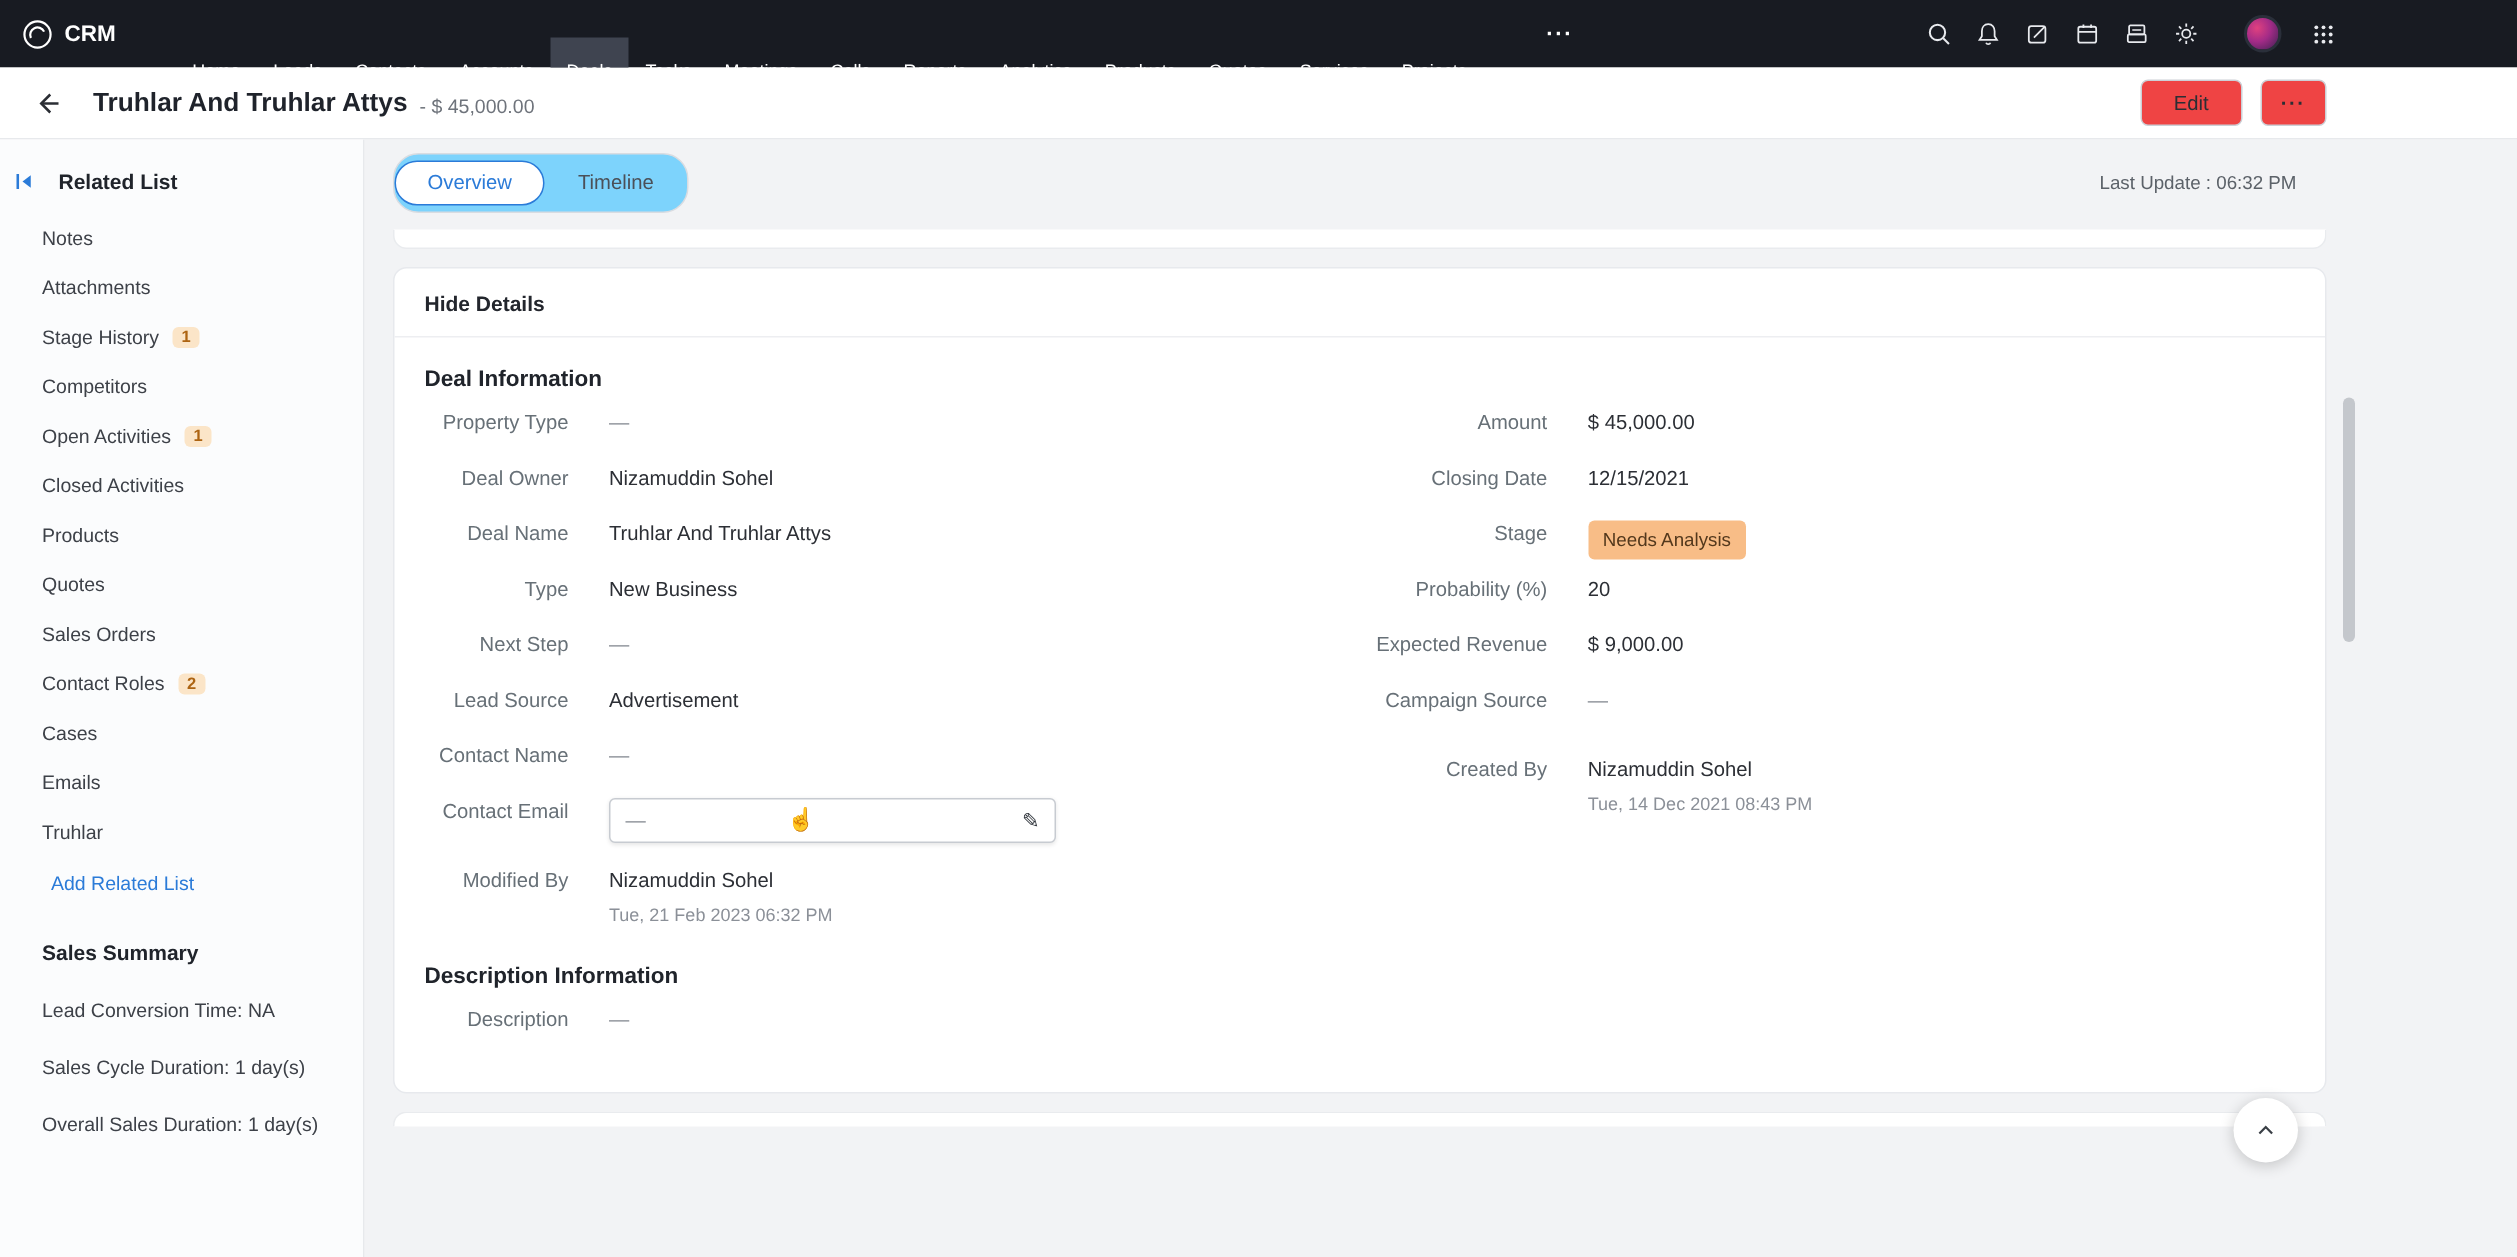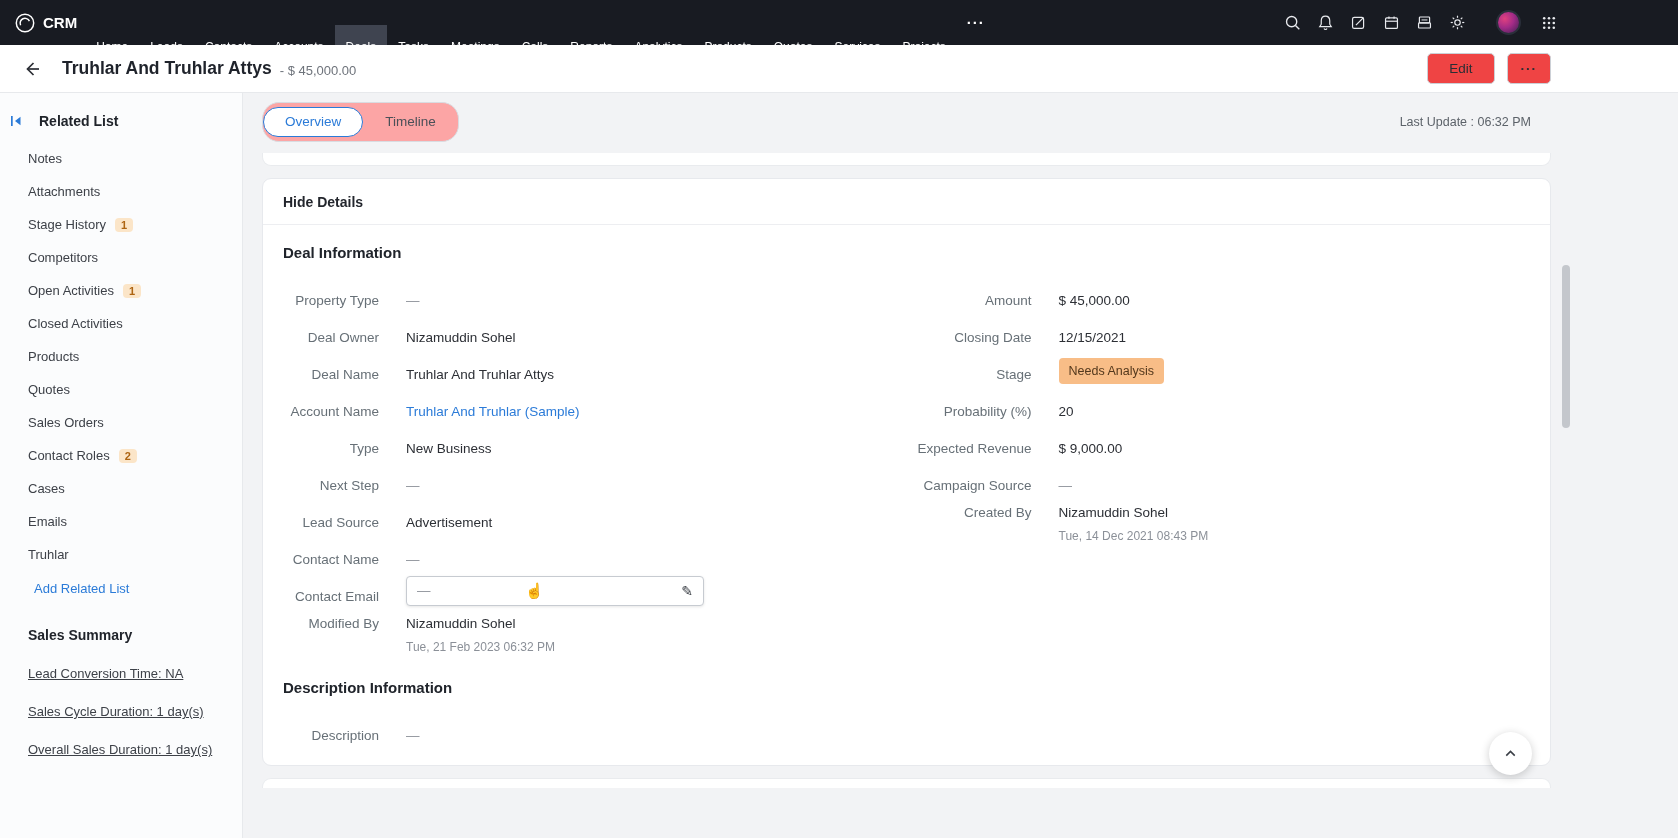--- a/index.html
+++ b/index.html
@@ -6,21 +6,21 @@
   html,body { margin:0; padding:0; }
   body {
     width:1678px; height:838px; overflow:hidden; position:relative;
     font-family:"Liberation Sans", sans-serif;
     background:#f2f3f5; color:#2c2f35;
   }
 
   
   .topnav {
     height:45px; background:var(--nav-bg,#181b22); display:flex; align-items:center;
-    padding:0 121px 0 10px; color:#fff;
+    padding:0 121px 0 10px; color:#fff;gap:32px;
   }
   .brand { display:flex; align-items:center; gap:7px; margin:0 8px 0 4px; font-size:15px; font-weight:bold; }
   .nav-items { display:flex; height:45px; }
   .nav-item { padding:0 11px; line-height:45px; font-size:12px; font-weight:500; cursor:pointer; white-space:nowrap;margin-top:25px; }
   .nav-item.active { background:var(--nav-active-bg,#3f4450); }
   .nav-more { padding:0 10px; line-height:43px; font-size:15px; font-weight:bold; letter-spacing:1px; cursor:pointer; }
   .topnav-icons { margin-left:auto; display:flex; align-items:center; gap:16px; }
   .icon-btn { display:flex; align-items:center; cursor:pointer; }
   .avatar {
     width:25px; height:25px; border-radius:50%; margin-left:14px; cursor:pointer;
@@ -54,41 +54,41 @@
   .collapse-icon { margin-right:7px; display:flex; cursor:pointer; }
   .sidebar-title { font-size:14px; font-weight:bold; color:#20242b;margin-left:10px; }
   .sidebar-items { margin-top:13px; }
   .sidebar-item { padding:9px 0 9px 28px; font-size:13px; color:#3d4148; cursor:pointer; display:flex; align-items:center; }
   .count-badge {
     margin-left:9px; background:var(--count-badge-bg,#fbe5c8); color:var(--count-badge-text,#ad6412);
     font-size:11px; font-weight:bold; padding:1px 6px; border-radius:4px;
   }
   .add-related { color:var(--accent,#2b7bd8); font-size:13px; padding:10px 0 0 34px; cursor:pointer; }
   .sales-summary-title { font-size:14px; font-weight:bold; color:#20242b; padding:31px 0 0 28px; }
-  .summary-item { font-size:13px; color:#3d4148; padding:23px 0 0 28px;text-decoration:underline; }
+  .summary-item { font-size:13px; color:#3d4148; padding:23px 0 0 28px; }
 
   .main { flex:1; padding:13px 127px 0 19px; position:relative; }
 
   
   .tabs-row { display:flex; align-items:center; height:32px; position:relative; margin-bottom:15px; }
-  .tabs { display:inline-flex; background:#fca5a5; border:1px solid #d9dce1; border-radius:17px; height:40px; align-items:center; }
+  .tabs { display:inline-flex; background:#7dd3fc; border:1px solid #d9dce1; border-radius:17px; height:40px; align-items:center; }
   .tab { padding:0 21px; font-size:13.5px; color:#4b5058; line-height:28px; cursor:pointer; border-radius:16px; border:1px solid transparent; }
   .tab.active { border-color:var(--accent,#2b7bd8); color:var(--accent,#2b7bd8); background:#fff; }
   .last-update { position:absolute; right:20px; top:9px; font-size:12.5px; color:#5c6269; }
 
   
   .card-sliver-top { height:13px; background:#fff; border:1px solid #e9ebee; border-top:none; border-radius:0 0 9px 9px; margin-bottom:12px; }
   .details-card { background:#fff; border:1px solid #e7e9ed; border-radius:9px; padding-bottom:16px; }
   .card-header { padding:15px 20px 14px; font-size:14px; font-weight:bold; color:#23262d; border-bottom:1px solid #edeef1; cursor:pointer; }
   .section { padding:19px 20px 4px; }
   .section-title { font-size:15px; font-weight:bold; color:#20242b; margin-bottom:12px; }
   .columns { display:flex; }
   .col { flex:1; min-width:0; }
 
-  .field-row { display:flex; align-items:flex-end; min-height:37px; font-size:13.5px; }
+  .field-row { display:flex; align-items:flex-start; min-height:37px; font-size:13.5px; }
   .field-row.tall { align-items:flex-start; min-height:47px; padding-top:9px; }
   .field-label { color:#677077; text-align:right; flex-shrink:0; line-height:18px; }
   .col-left .field-label { width:96px; }
   .col-right .field-label { width:125px; }
   .field-value { margin-left:27px; color:#2c2f35; line-height:18px; }
   .empty { color:#8b9098; }
   .link { color:var(--accent,#2b7bd8); text-decoration:none; cursor:pointer; }
   .stage-badge {
     background:var(--stage-badge-bg,#f8bd87); color:var(--stage-badge-text,#53381c);
     font-size:12.5px; padding:4px 10px; border-radius:4px; display:inline-block;
@@ -314,24 +314,20 @@
                 </div>
                 <div class="field-row">
                   <div class="field-label">Deal Owner</div>
                   <div class="field-value"><span>Nizamuddin Sohel</span></div>
                 </div>
                 <div class="field-row">
                   <div class="field-label">Deal Name</div>
                   <div class="field-value"><span>Truhlar And Truhlar Attys</span></div>
                 </div>
                 <div class="field-row">
-                  <div class="field-label">Account Name</div>
-                  <div class="field-value"><a class="link" href="#">Truhlar And Truhlar (Sample)</a></div>
-                </div>
-                <div class="field-row">
                   <div class="field-label">Type</div>
                   <div class="field-value"><span>New Business</span></div>
                 </div>
                 <div class="field-row">
                   <div class="field-label">Next Step</div>
                   <div class="field-value"><span class="empty">—</span></div>
                 </div>
                 <div class="field-row">
                   <div class="field-label">Lead Source</div>
                   <div class="field-value"><span>Advertisement</span></div>

